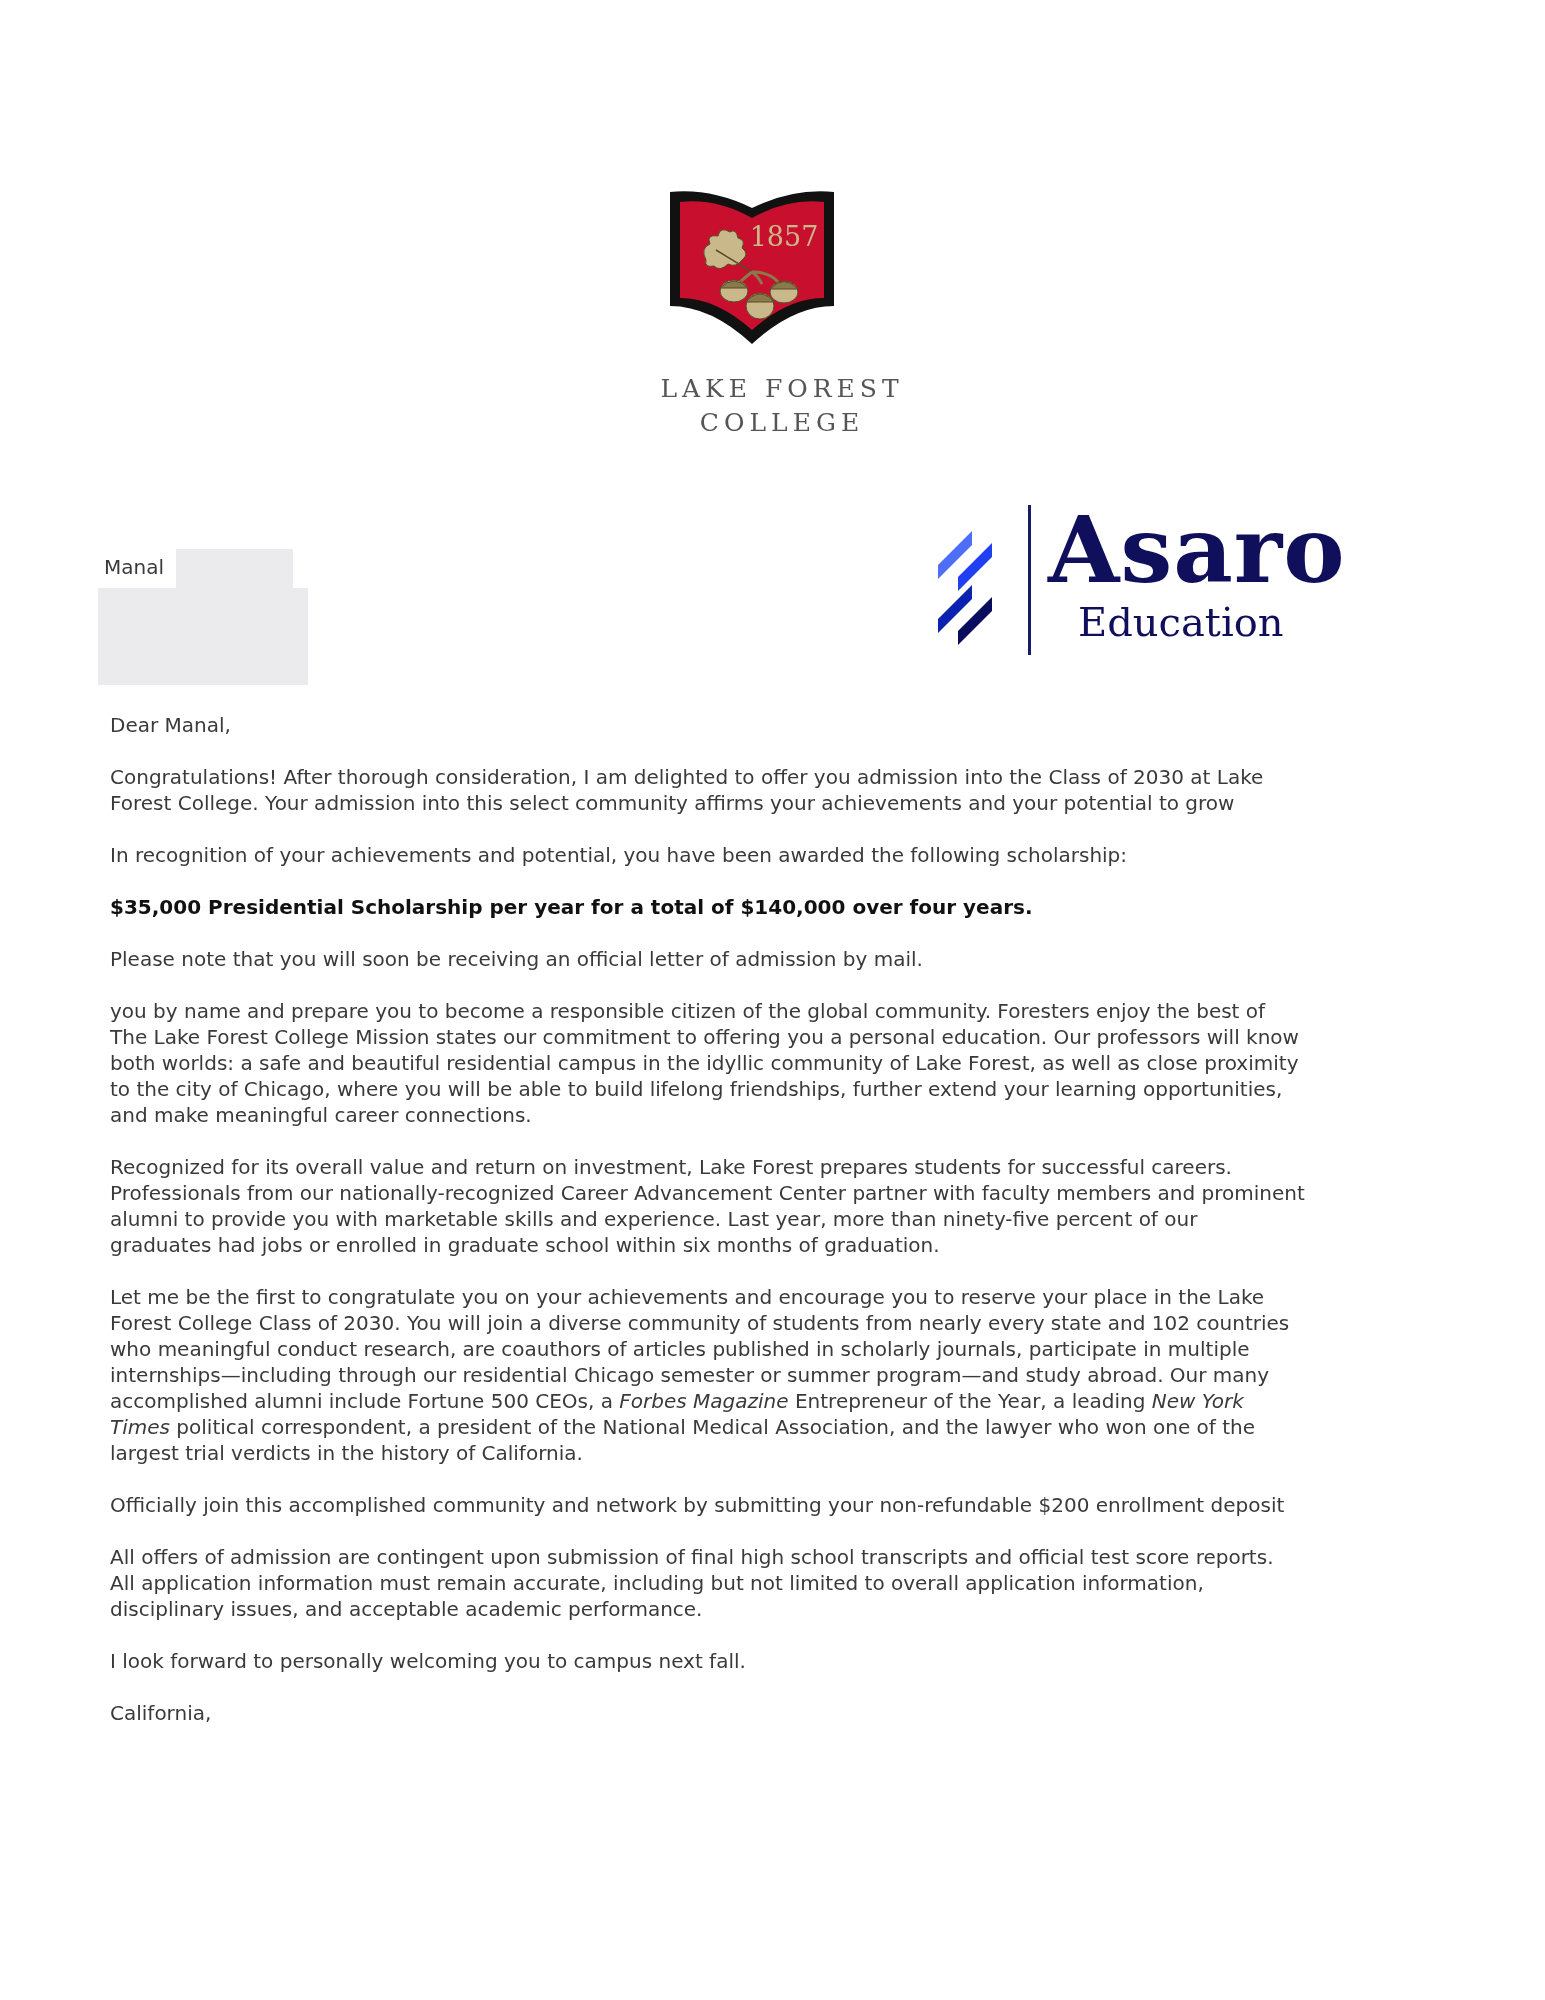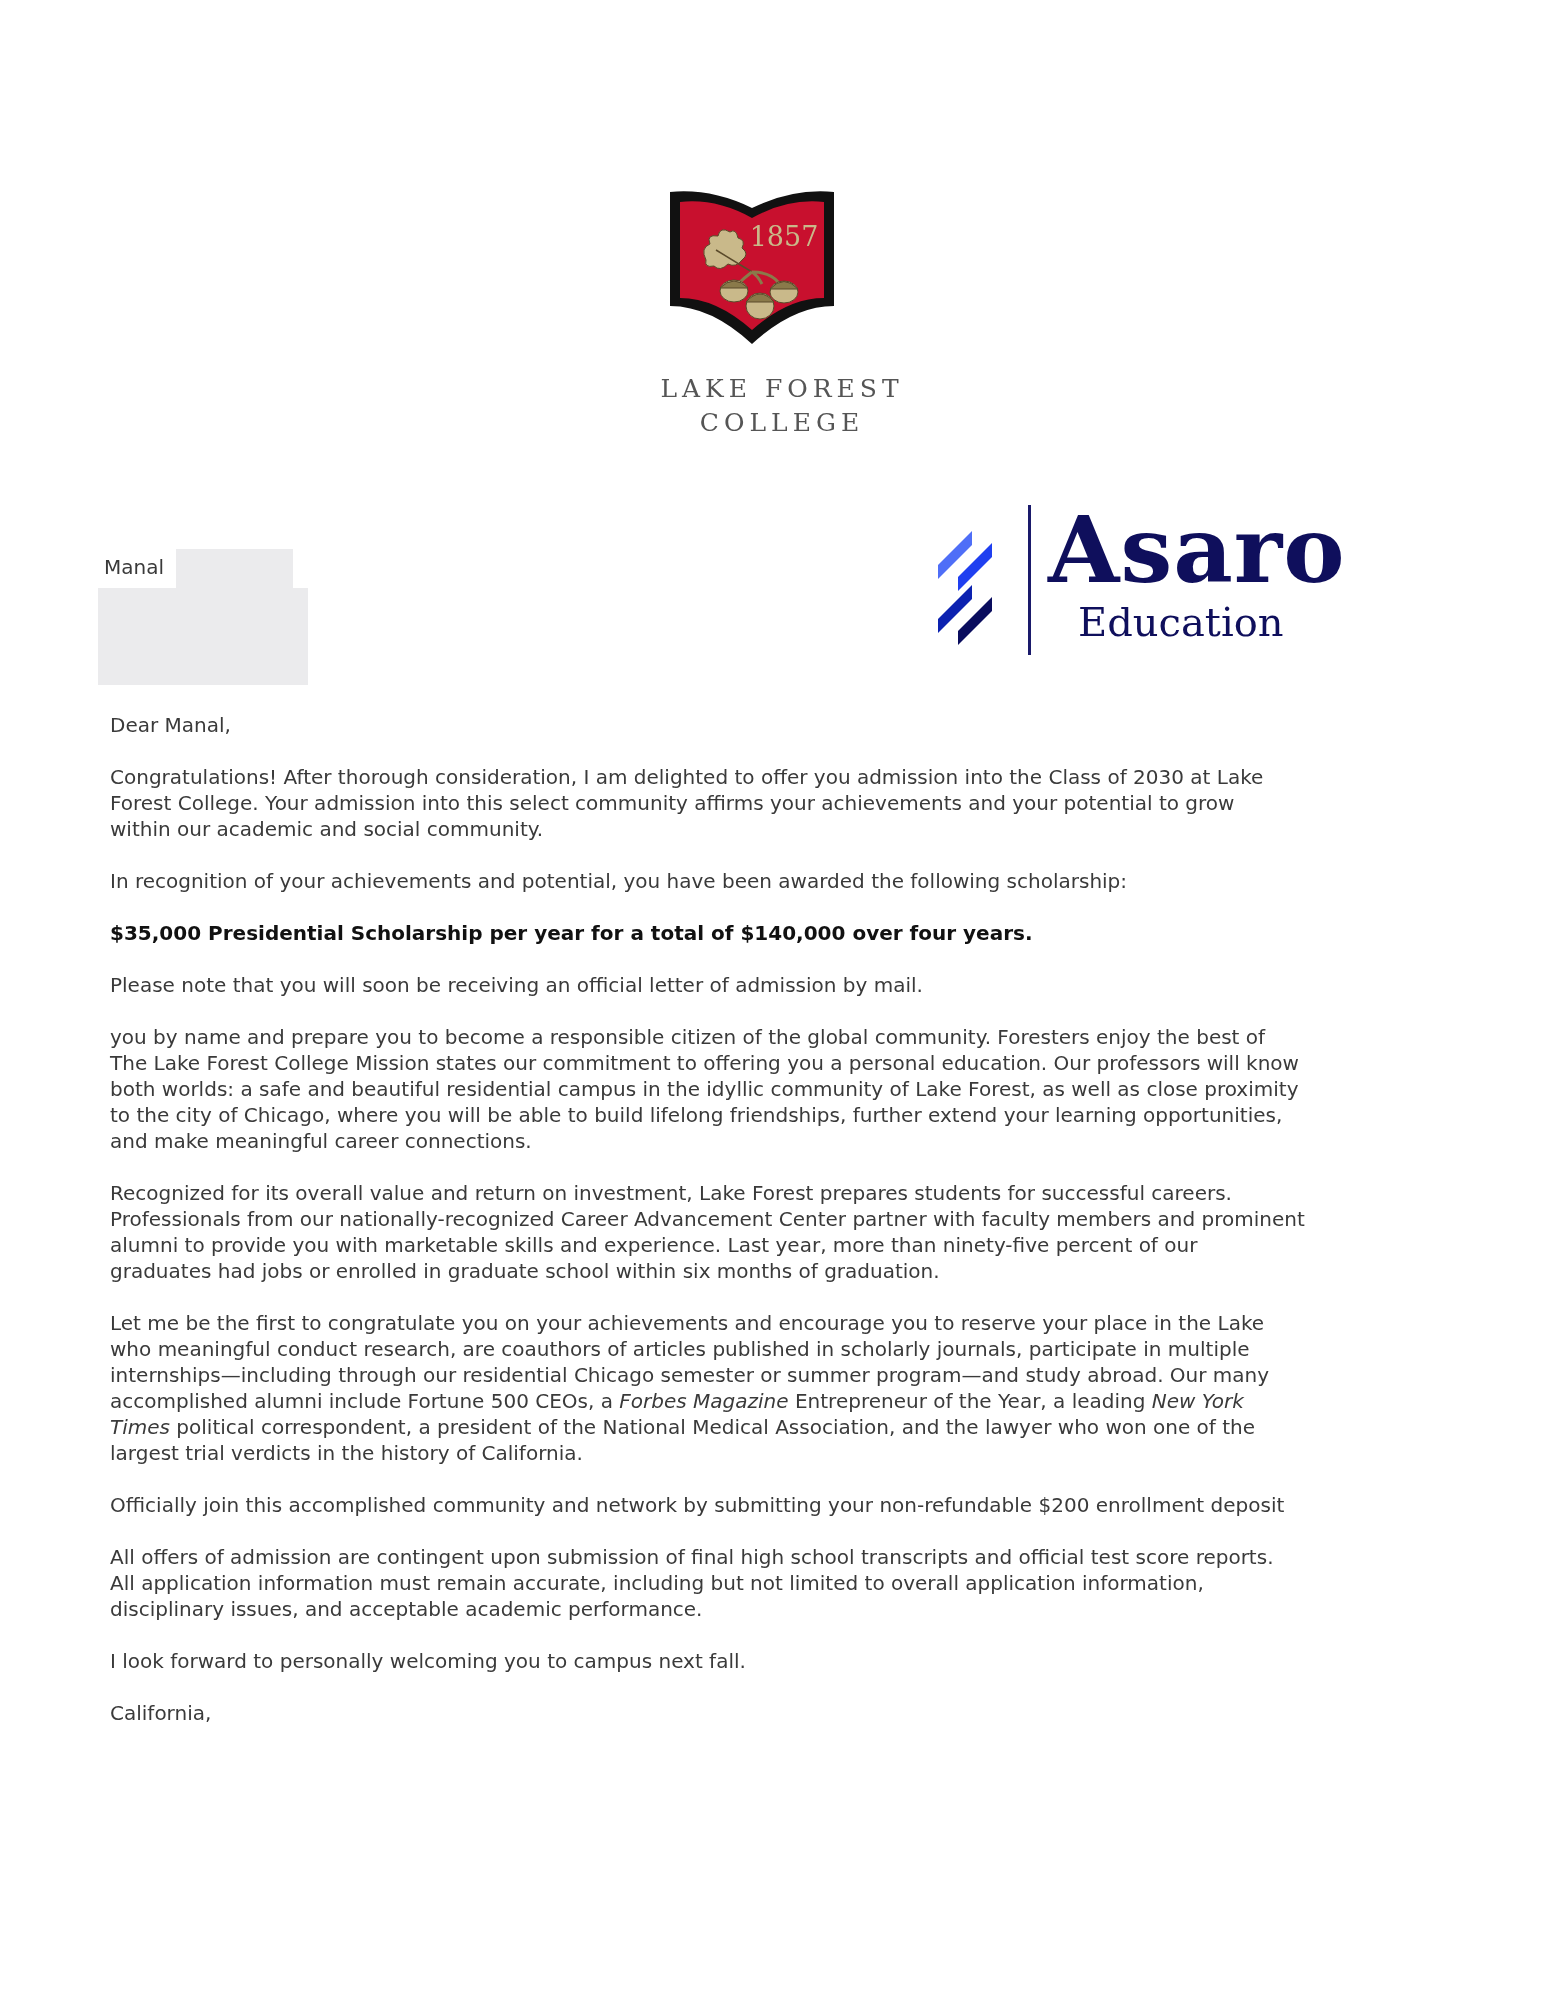--- a/index.html
+++ b/index.html
@@ -74,21 +74,20 @@
 <div id="recipient-name" class="abs">Manal</div>
 <div id="redact-1" class="abs redact"></div>
 <div id="redact-2" class="abs redact"></div>
 
 <div id="letter" class="abs">
   <p>Dear Manal,</p>
 
   <p>
     <span class="line">Congratulations! After thorough consideration, I am delighted to offer you admission into the Class of 2030 at Lake</span>
     <span class="line">Forest College. Your admission into this select community affirms your achievements and your potential to grow</span>
-    <span class="line">within our academic and social community.</span>
   </p>
 
   <p>In recognition of your achievements and potential, you have been awarded the following scholarship:</p>
 
   <p class="bold">$35,000 Presidential Scholarship per year for a total of $140,000 over four years.</p>
 
   <p>Please note that you will soon be receiving an official letter of admission by mail.</p>
 
   <p>
     <span class="line">you by name and prepare you to become a responsible citizen of the global community. Foresters enjoy the best of</span>
@@ -100,20 +99,21 @@
 
   <p>
     <span class="line">Recognized for its overall value and return on investment, Lake Forest prepares students for successful careers.</span>
     <span class="line">Professionals from our nationally-recognized Career Advancement Center partner with faculty members and prominent</span>
     <span class="line">alumni to provide you with marketable skills and experience. Last year, more than ninety-five percent of our</span>
     <span class="line">graduates had jobs or enrolled in graduate school within six months of graduation.</span>
   </p>
 
   <p>
     <span class="line">Let me be the first to congratulate you on your achievements and encourage you to reserve your place in the Lake</span>
+    <span class="line">Forest College Class of 2030. You will join a diverse community of students from nearly every state and 102 countries</span>
     <span class="line">who meaningful conduct research, are coauthors of articles published in scholarly journals, participate in multiple</span>
     <span class="line">internships—including through our residential Chicago semester or summer program—and study abroad. Our many</span>
     <span class="line"><span>accomplished alumni include Fortune 500 CEOs, a </span><em>Forbes Magazine</em><span> Entrepreneur of the Year, a leading </span><em>New York</em></span>
     <span class="line"><em>Times</em><span> political correspondent, a president of the National Medical Association, and the lawyer who won one of the</span></span>
     <span class="line">largest trial verdicts in the history of California.</span>
   </p>
 
   <p>
     <span class="line">Officially join this accomplished community and network by submitting your non-refundable $200 enrollment deposit</span>
   </p>

